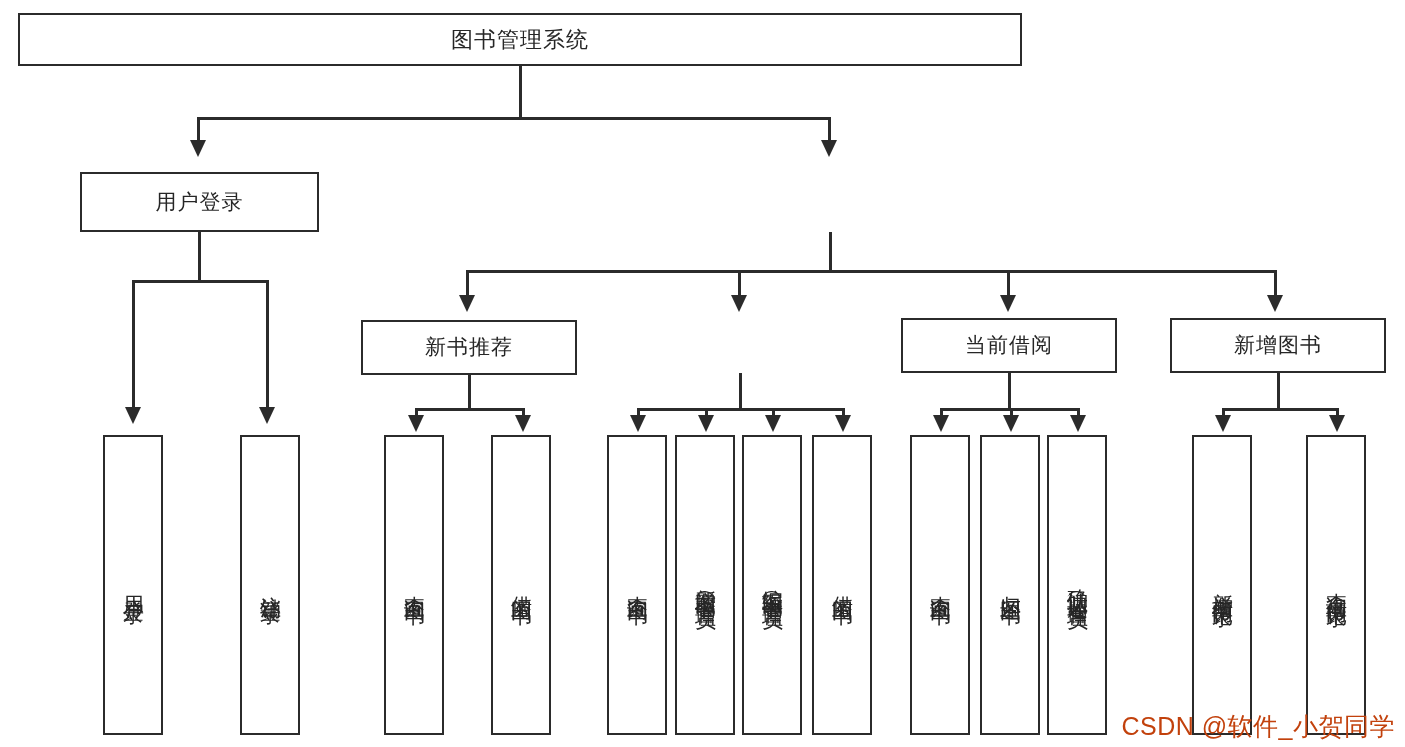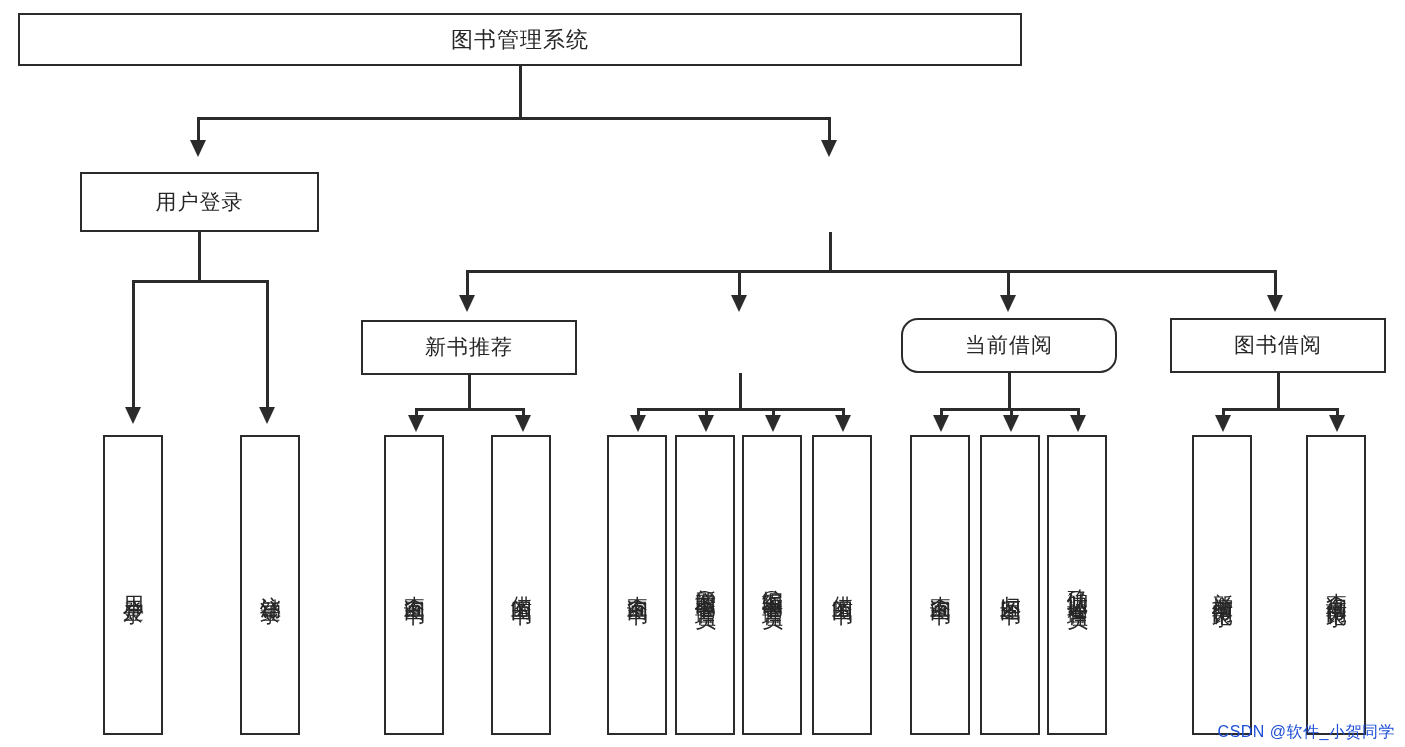--- a/index.html
+++ b/index.html
@@ -61,22 +61,22 @@
     width:0;height:0;
     border-left:8px solid transparent;
     border-right:8px solid transparent;
     border-top:17px solid #2b2b2b;
   }
   
   #watermark{
     position:absolute;
     right:10px;
     bottom:4px;
-    font-size:16px;
-    color:#1d4ed8;
+    font-size:25px;
+    color:#c2410c;
     white-space:nowrap;
     pointer-events:none;
     letter-spacing:0.5px;
   }
 </style>
 </head>
 <body>
 
 <div id="canvas">
 
@@ -113,23 +113,23 @@
 
   <div class="ln v" style="left:1007px;top:270px;width:3px;height:26px;"></div>
   <div class="arrow" style="left:1000px;top:295px;"></div>
 
   <div class="ln v" style="left:1274px;top:270px;width:3px;height:26px;"></div>
   <div class="arrow" style="left:1267px;top:295px;"></div>
 
   <div class="node h" style="left:361px;top:320px;width:216px;height:55px;">新书推荐</div>
 
 
-  <div class="node h" style="left:901px;top:318px;width:216px;height:55px;border-radius:17px;">当前借阅</div>
-
-  <div class="node h" style="left:1170px;top:318px;width:216px;height:55px;">图书借阅</div>
+  <div class="node h" style="left:901px;top:318px;width:216px;height:55px;">当前借阅</div>
+
+  <div class="node h" style="left:1170px;top:318px;width:216px;height:55px;">新增图书</div>
 
   <div class="ln v" style="left:468px;top:373px;width:3px;height:37px;"></div>
   <div class="ln h" style="left:415px;top:408px;width:110px;height:3px;"></div>
   <div class="ln v" style="left:415px;top:408px;width:3px;height:8px;"></div>
   <div class="arrow" style="left:408px;top:415px;"></div>
   <div class="ln v" style="left:522px;top:408px;width:3px;height:8px;"></div>
   <div class="arrow" style="left:515px;top:415px;"></div>
 
   <div class="ln v" style="left:739px;top:373px;width:3px;height:37px;"></div>
   <div class="ln h" style="left:637px;top:408px;width:208px;height:3px;"></div>

